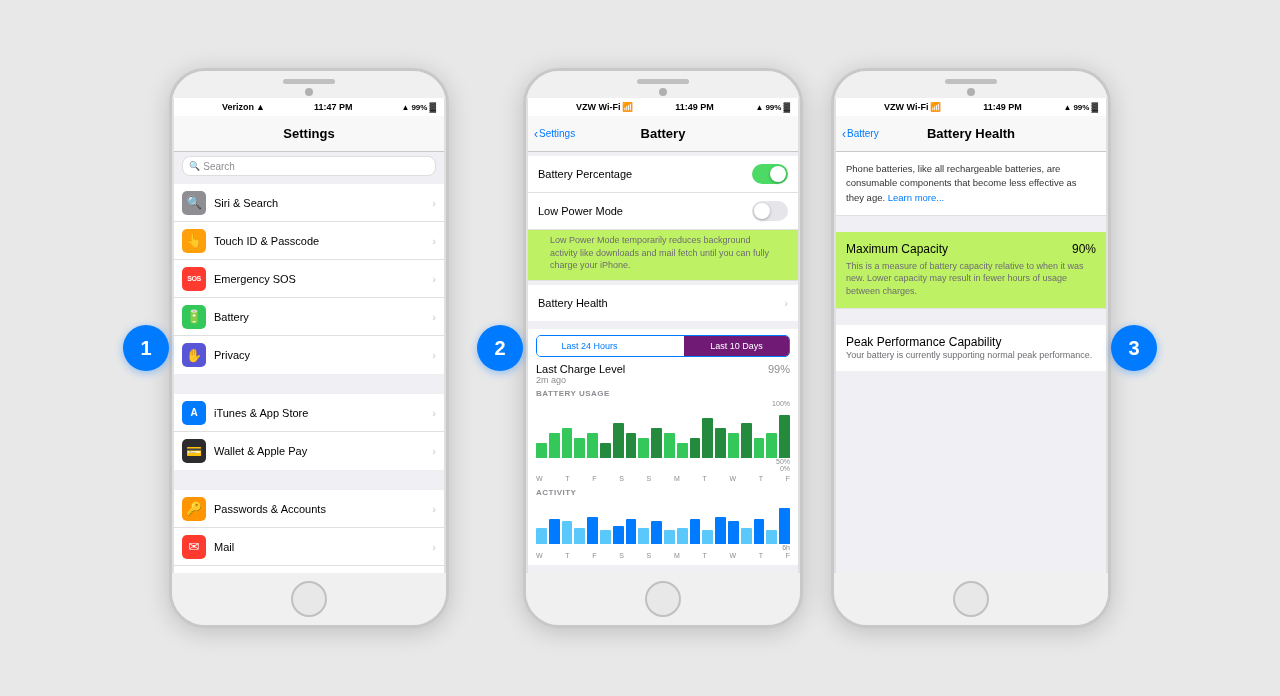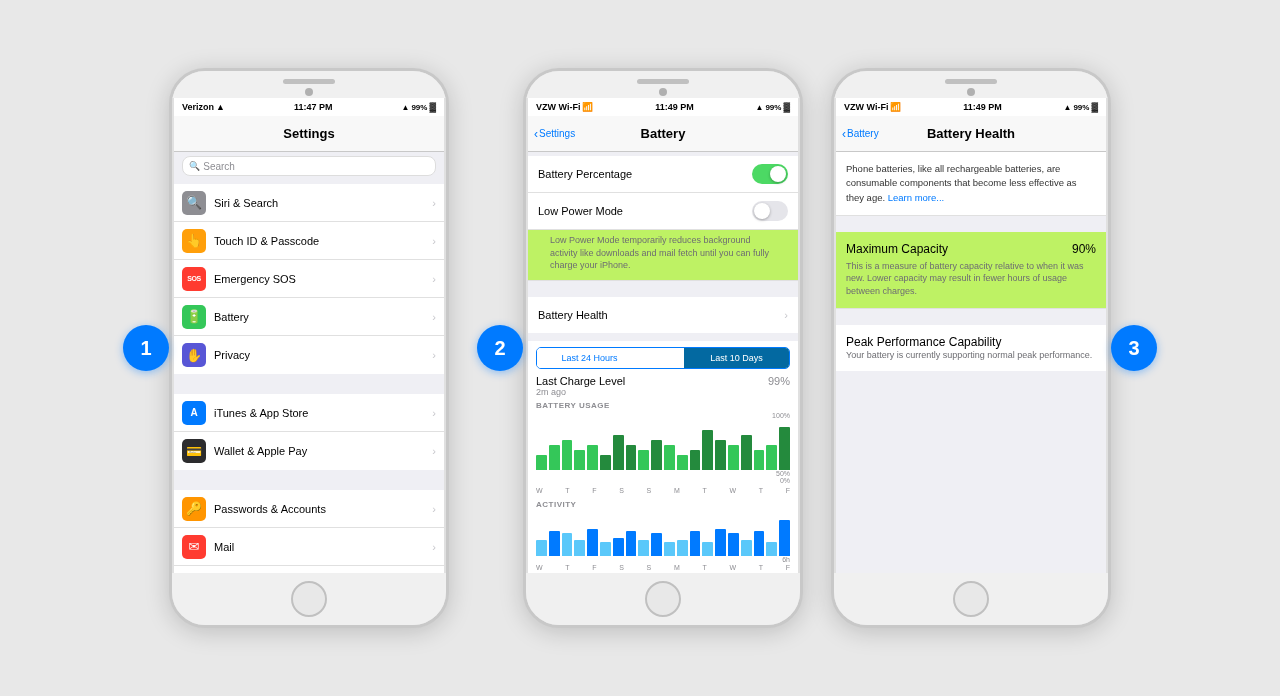--- a/index.html
+++ b/index.html
@@ -92,20 +92,21 @@
       height: 18px;
       background: white;
       display: flex;
       align-items: center;
       justify-content: space-between;
       padding: 0 8px;
       font-size: 9px;
       font-weight: 600;
       color: #000;
       flex-shrink: 0;
+      margin-left: 40px;
     }
 
     .status-left { display: flex; align-items: center; gap: 2px; }
     .status-right { display: flex; align-items: center; gap: 2px; }
     .status-time { font-size: 9px; font-weight: 600; }
 
     
     .nav-bar {
       height: 36px;
       background: #f8f8f8;
@@ -216,21 +217,21 @@
 
     
     .battery-content {
       flex: 1;
       overflow: hidden;
       background: #efeff4;
     }
 
     .battery-section {
       background: white;
-      margin-bottom: 12px;
+      margin-bottom: 0;
     }
 
     .battery-row {
       display: flex;
       align-items: center;
       padding: 8px 10px;
       border-bottom: 0.5px solid #e0e0e0;
       background: white;
       min-height: 36px;
     }
@@ -303,21 +304,21 @@
 
     .time-tab {
       flex: 1;
       display: flex;
       align-items: center;
       justify-content: center;
       font-size: 9px;
       font-weight: 500;
     }
 
-    .time-tab.active { background: #0369a1; color: white; margin-left: 42px; }
+    .time-tab.active { background: #701a75; color: white; margin-left: 42px; }
     .time-tab.inactive { background: white; color: #007aff; }
 
     .charge-info {
       display: flex;
       justify-content: space-between;
       align-items: flex-start;
       margin-bottom: 0;
     }
 
     .charge-label { font-size: 11px; font-weight: 500; }

